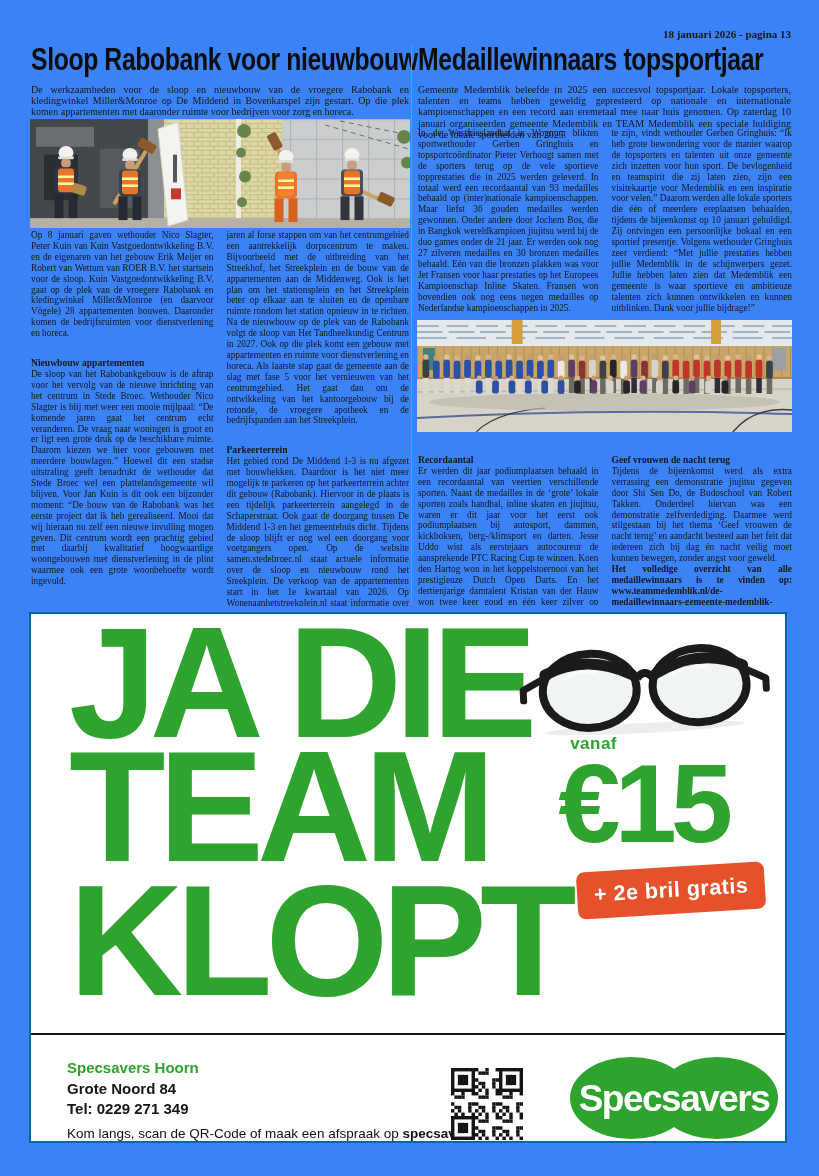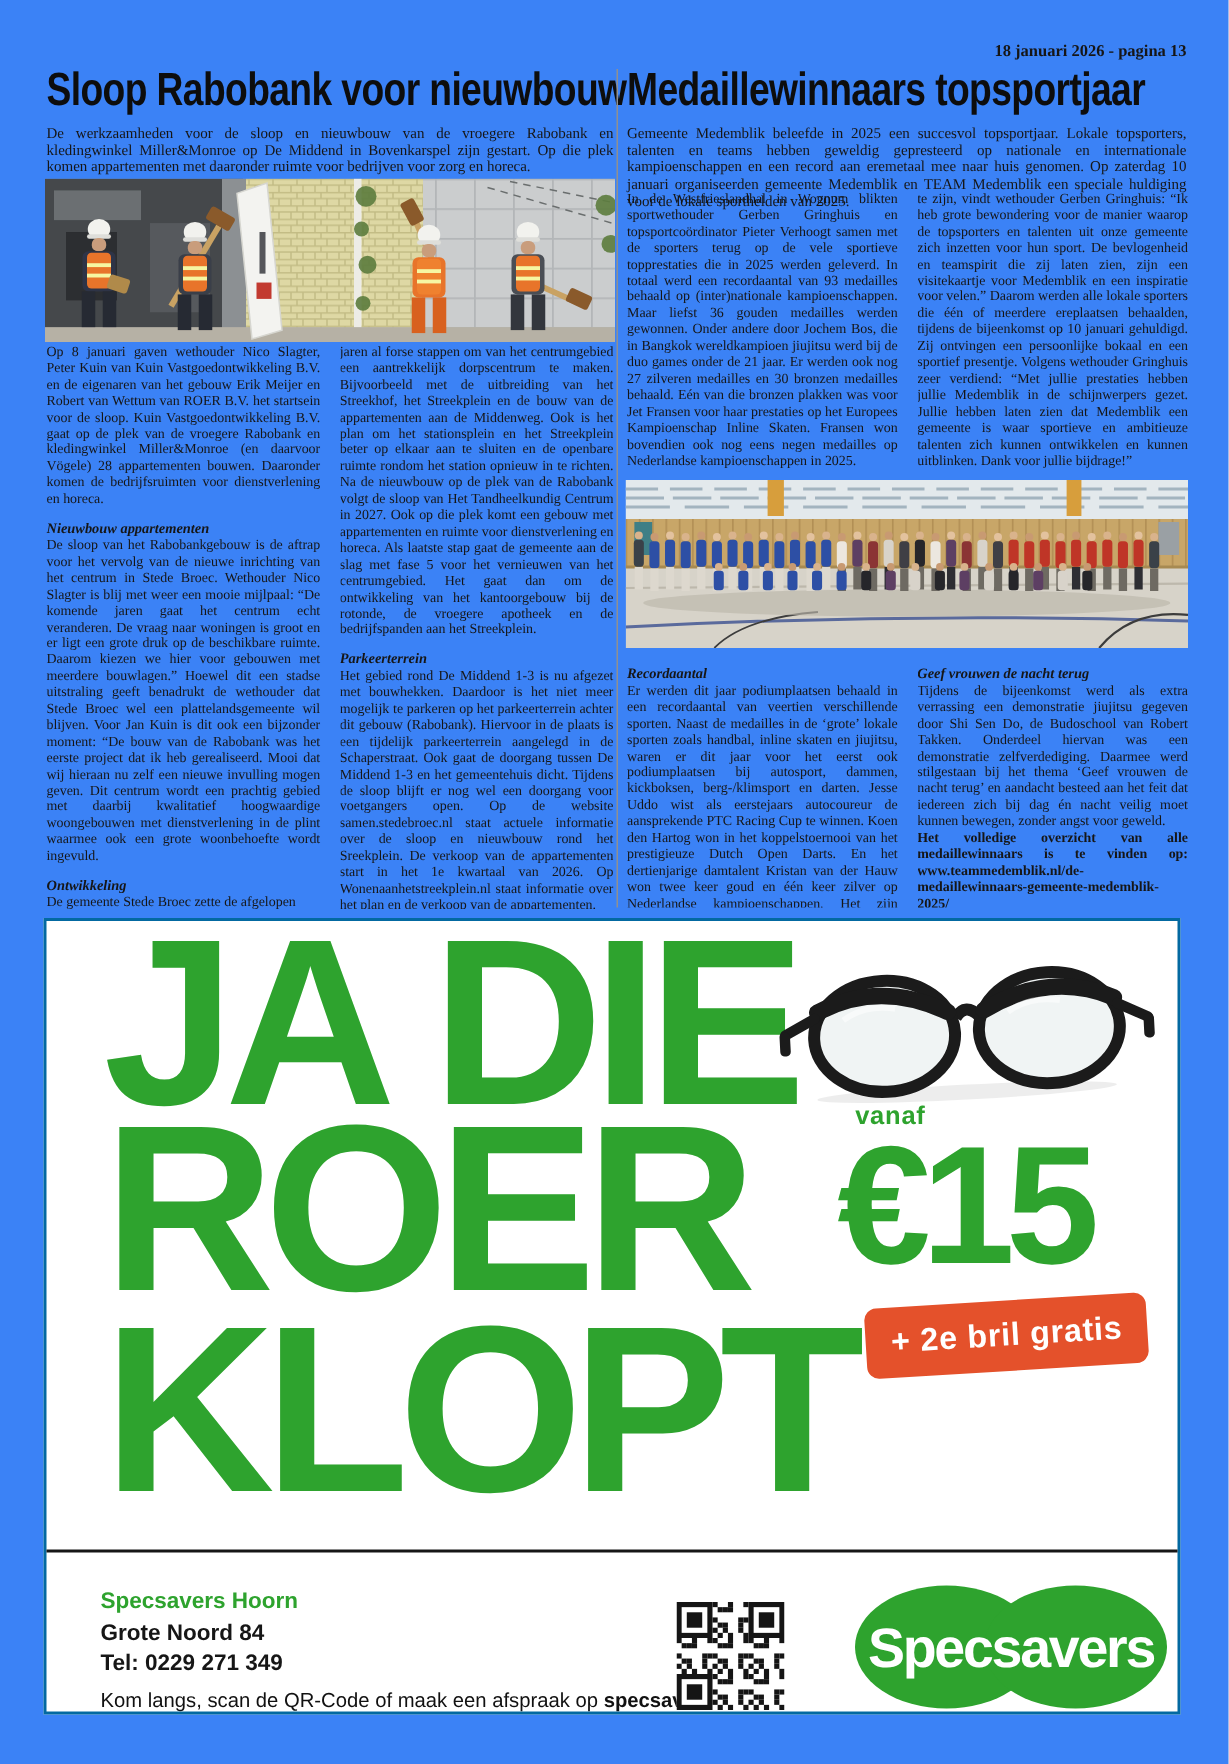--- a/index.html
+++ b/index.html
@@ -17,21 +17,21 @@
   #photo-left{left:30px;top:119px;width:380px;height:109px;}
   #photo-right{left:417px;top:320px;width:375px;height:112px;}
   .photo svg{width:100%;height:100%;display:block;}
   .cols{position:absolute;display:flex;gap:13px;overflow:hidden;}
   #cols-left{left:31px;top:230px;width:378px;height:376px;}
   #cols-r-up{left:418px;top:128px;width:374px;height:190px;}
   #cols-r-low{left:418px;top:436px;width:374px;height:169px;}
   .col{flex:1 1 0;overflow:hidden;font-size:9.3px;line-height:10.9px;text-align:justify;}
   .col .para{margin:0;overflow-wrap:anywhere;}
   .col .para + .para{font-weight:bold;}
-  .col .subhead{margin:9px 0 0 0;font-size:9.6px;font-weight:bold;font-style:italic;}
+  .col .subhead{margin:19px 0 0 0;font-size:9.6px;font-weight:bold;}
   .divider-v{position:absolute;left:411px;top:46px;width:1px;height:559px;background:#909090;}
   
   .ad{position:absolute;left:29px;top:612px;width:758px;height:531px;border:2px solid #0369a1;
       background:#fff;font-family:"Liberation Sans",sans-serif;box-sizing:border-box;}
   .ad-line{position:absolute;left:38px;font-weight:bold;font-size:158px;line-height:124px;
            letter-spacing:-7px;color:var(--green);white-space:nowrap;}
   .l1{top:6px;} .l2{top:130px;} .l3{top:264px;}
   .ad-divider{position:absolute;left:0;right:0;top:419px;height:2px;background:#161616;}
   .glasses{position:absolute;right:12px;top:24px;width:256px;height:98px;}
   .glasses svg{width:100%;height:100%;display:block;}
@@ -355,21 +355,21 @@
       </div>
     <div class="col">
         <h4 class="subhead">Geef vrouwen de nacht terug</h4>
         <p class="para">Tijdens de bijeenkomst werd als extra verrassing een demonstratie jiujitsu gegeven door Shi Sen Do, de Budoschool van Robert Takken. Onderdeel hiervan was een demonstratie zelfverdediging. Daarmee werd stilgestaan bij het thema ‘Geef vrouwen de nacht terug’ en aandacht besteed aan het feit dat iedereen zich bij dag én nacht veilig moet kunnen bewegen, zonder angst voor geweld.</p>
         <p class="para">Het volledige overzicht van alle medaillewinnaars is te vinden op: www.teammedemblik.nl/de-medaillewinnaars-gemeente-medemblik-2025/</p>
       </div>
   </div>
 
   <div class="ad">
     <div class="ad-line l1">JA DIE</div>
-    <div class="ad-line l2">ROER</div>
+    <div class="ad-line l2">TEAM</div>
     <div class="ad-line l3">KLOPT</div>
 
     <div class="glasses">
       <svg viewBox="0 0 255 98">
         <g transform="rotate(-3 127 47)">
           <ellipse cx="125" cy="90" rx="100" ry="5" fill="#000" opacity="0.07"></ellipse>
           <path d="M120,40 Q127,30 136,40" stroke="#1b1b1b" stroke-width="8" fill="none"></path>
           <ellipse cx="72" cy="50" rx="47" ry="37" fill="#f0f4f4" stroke="#1b1b1b" stroke-width="8"></ellipse>
           <ellipse cx="182" cy="50" rx="47" ry="37" fill="#f0f4f4" stroke="#1b1b1b" stroke-width="8"></ellipse>
           <path d="M28,32 Q70,12 115,36" stroke="#1b1b1b" stroke-width="11" fill="none" stroke-linecap="round"></path>

